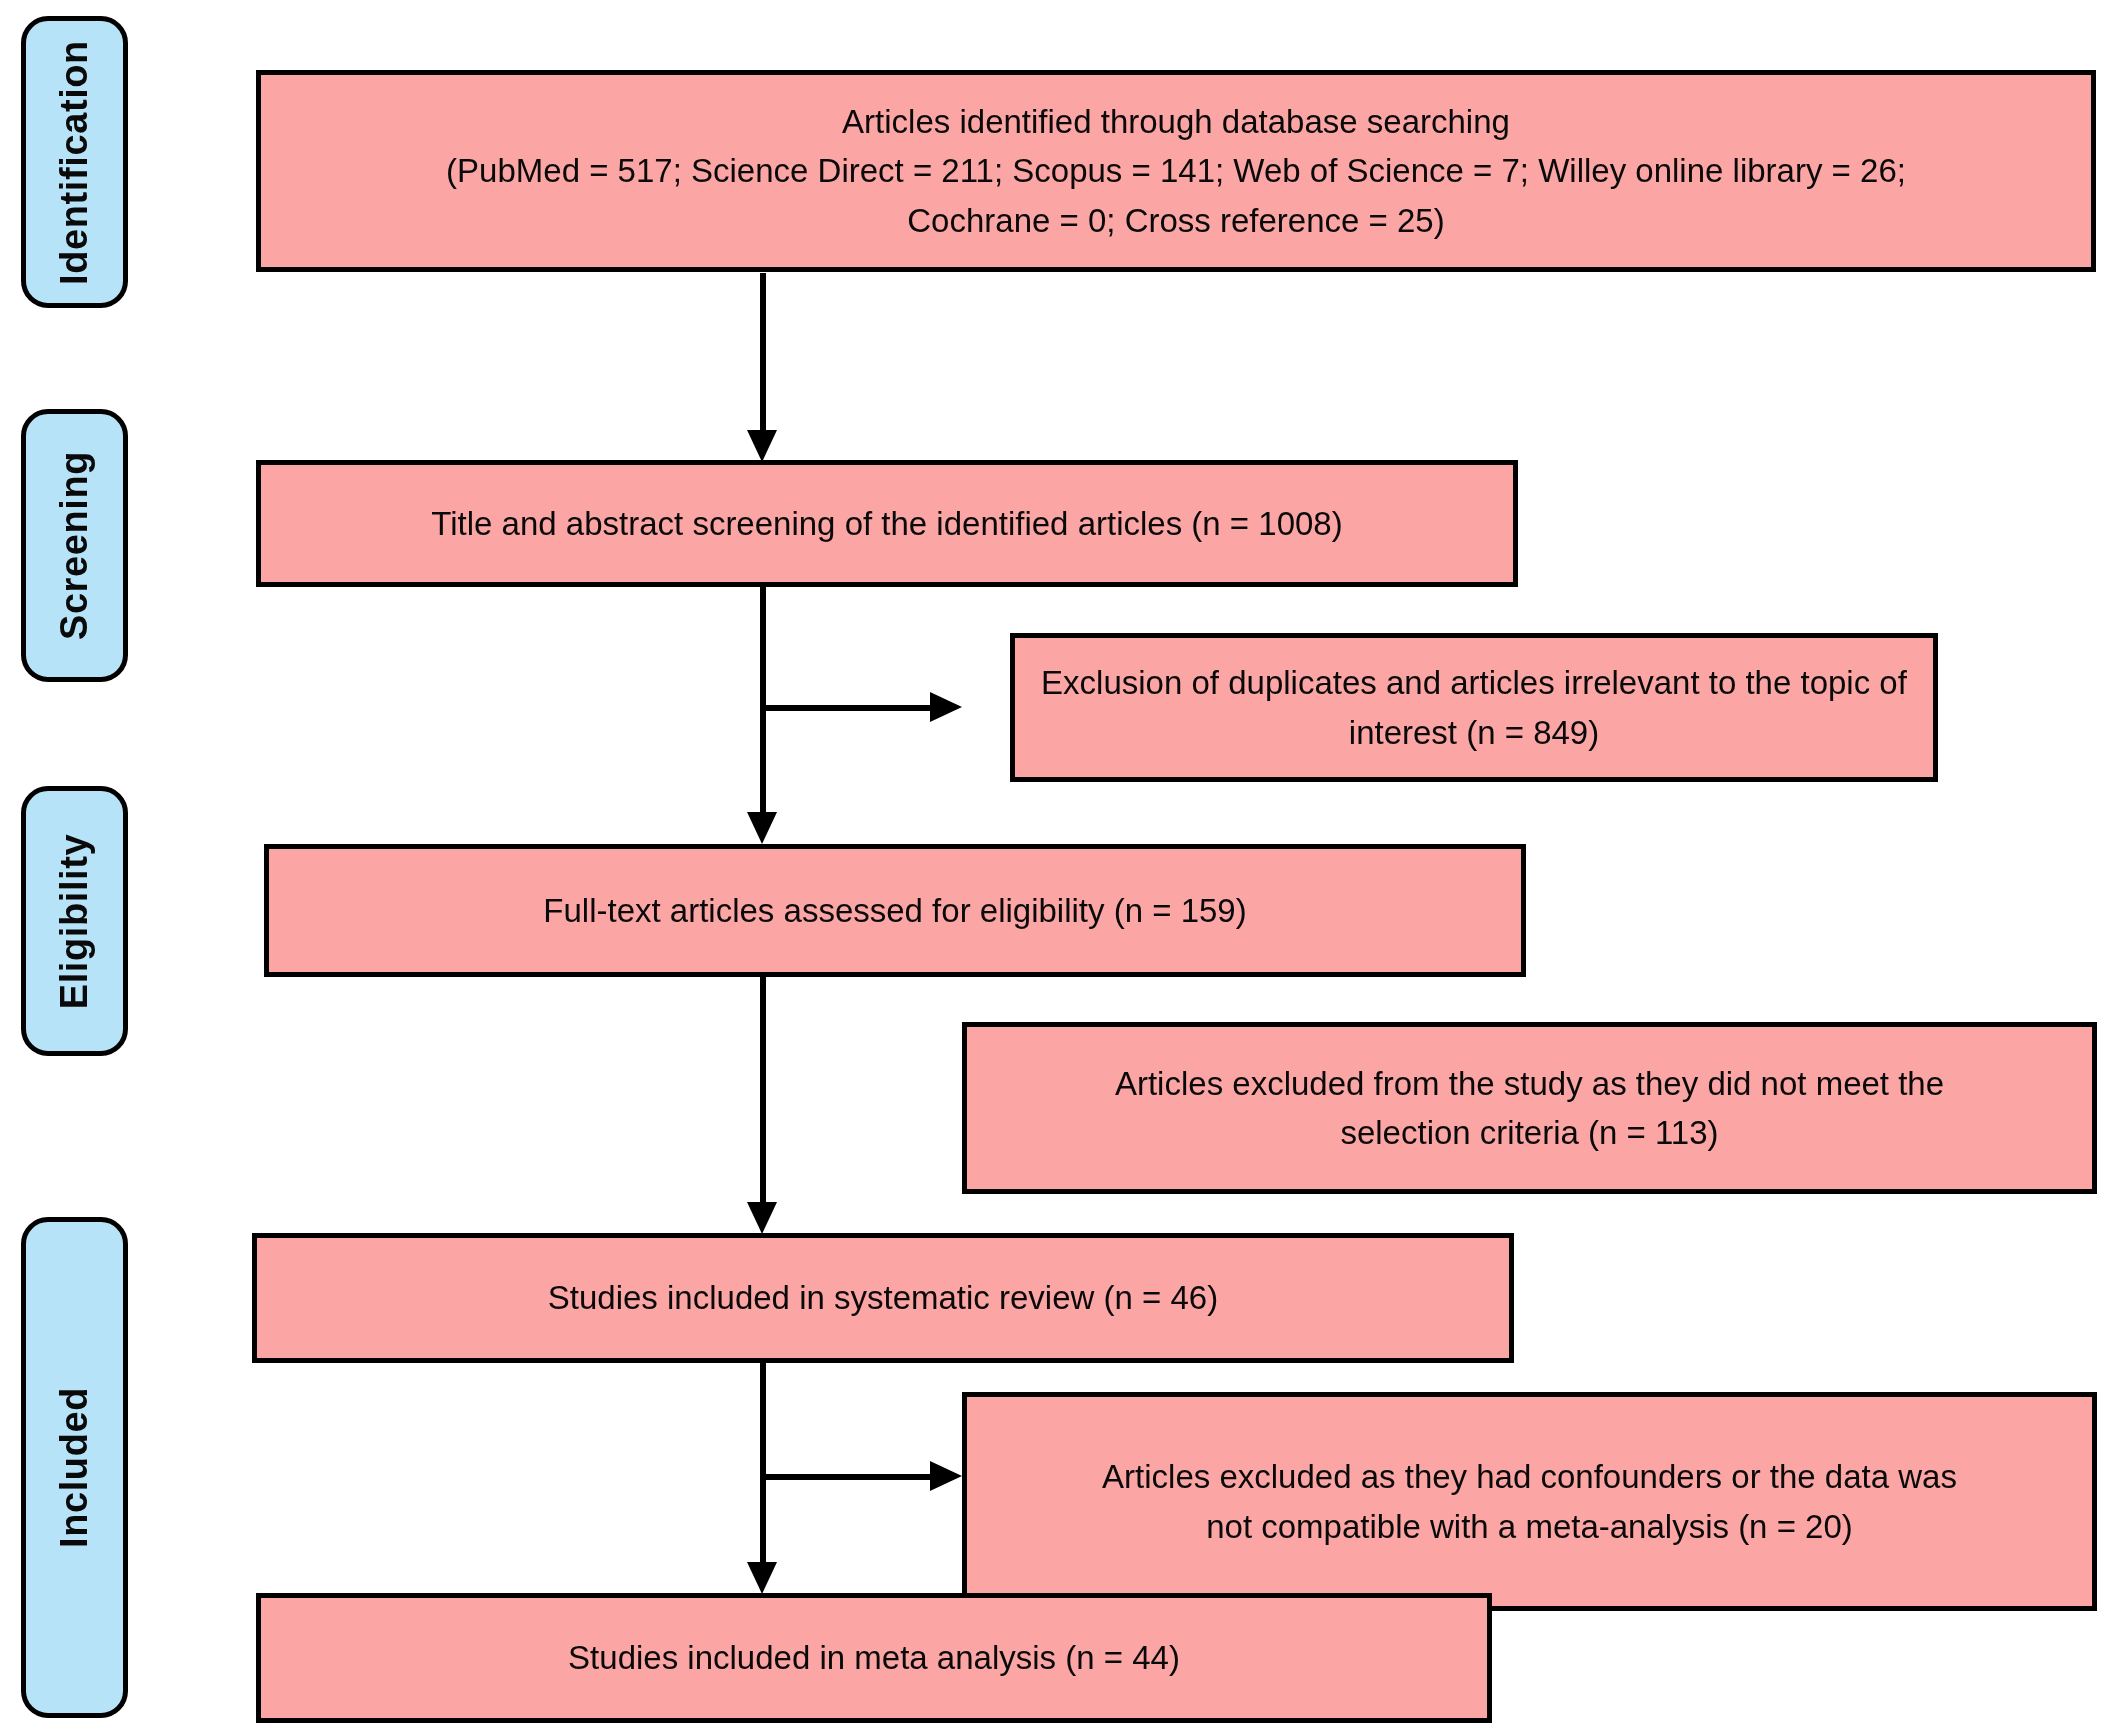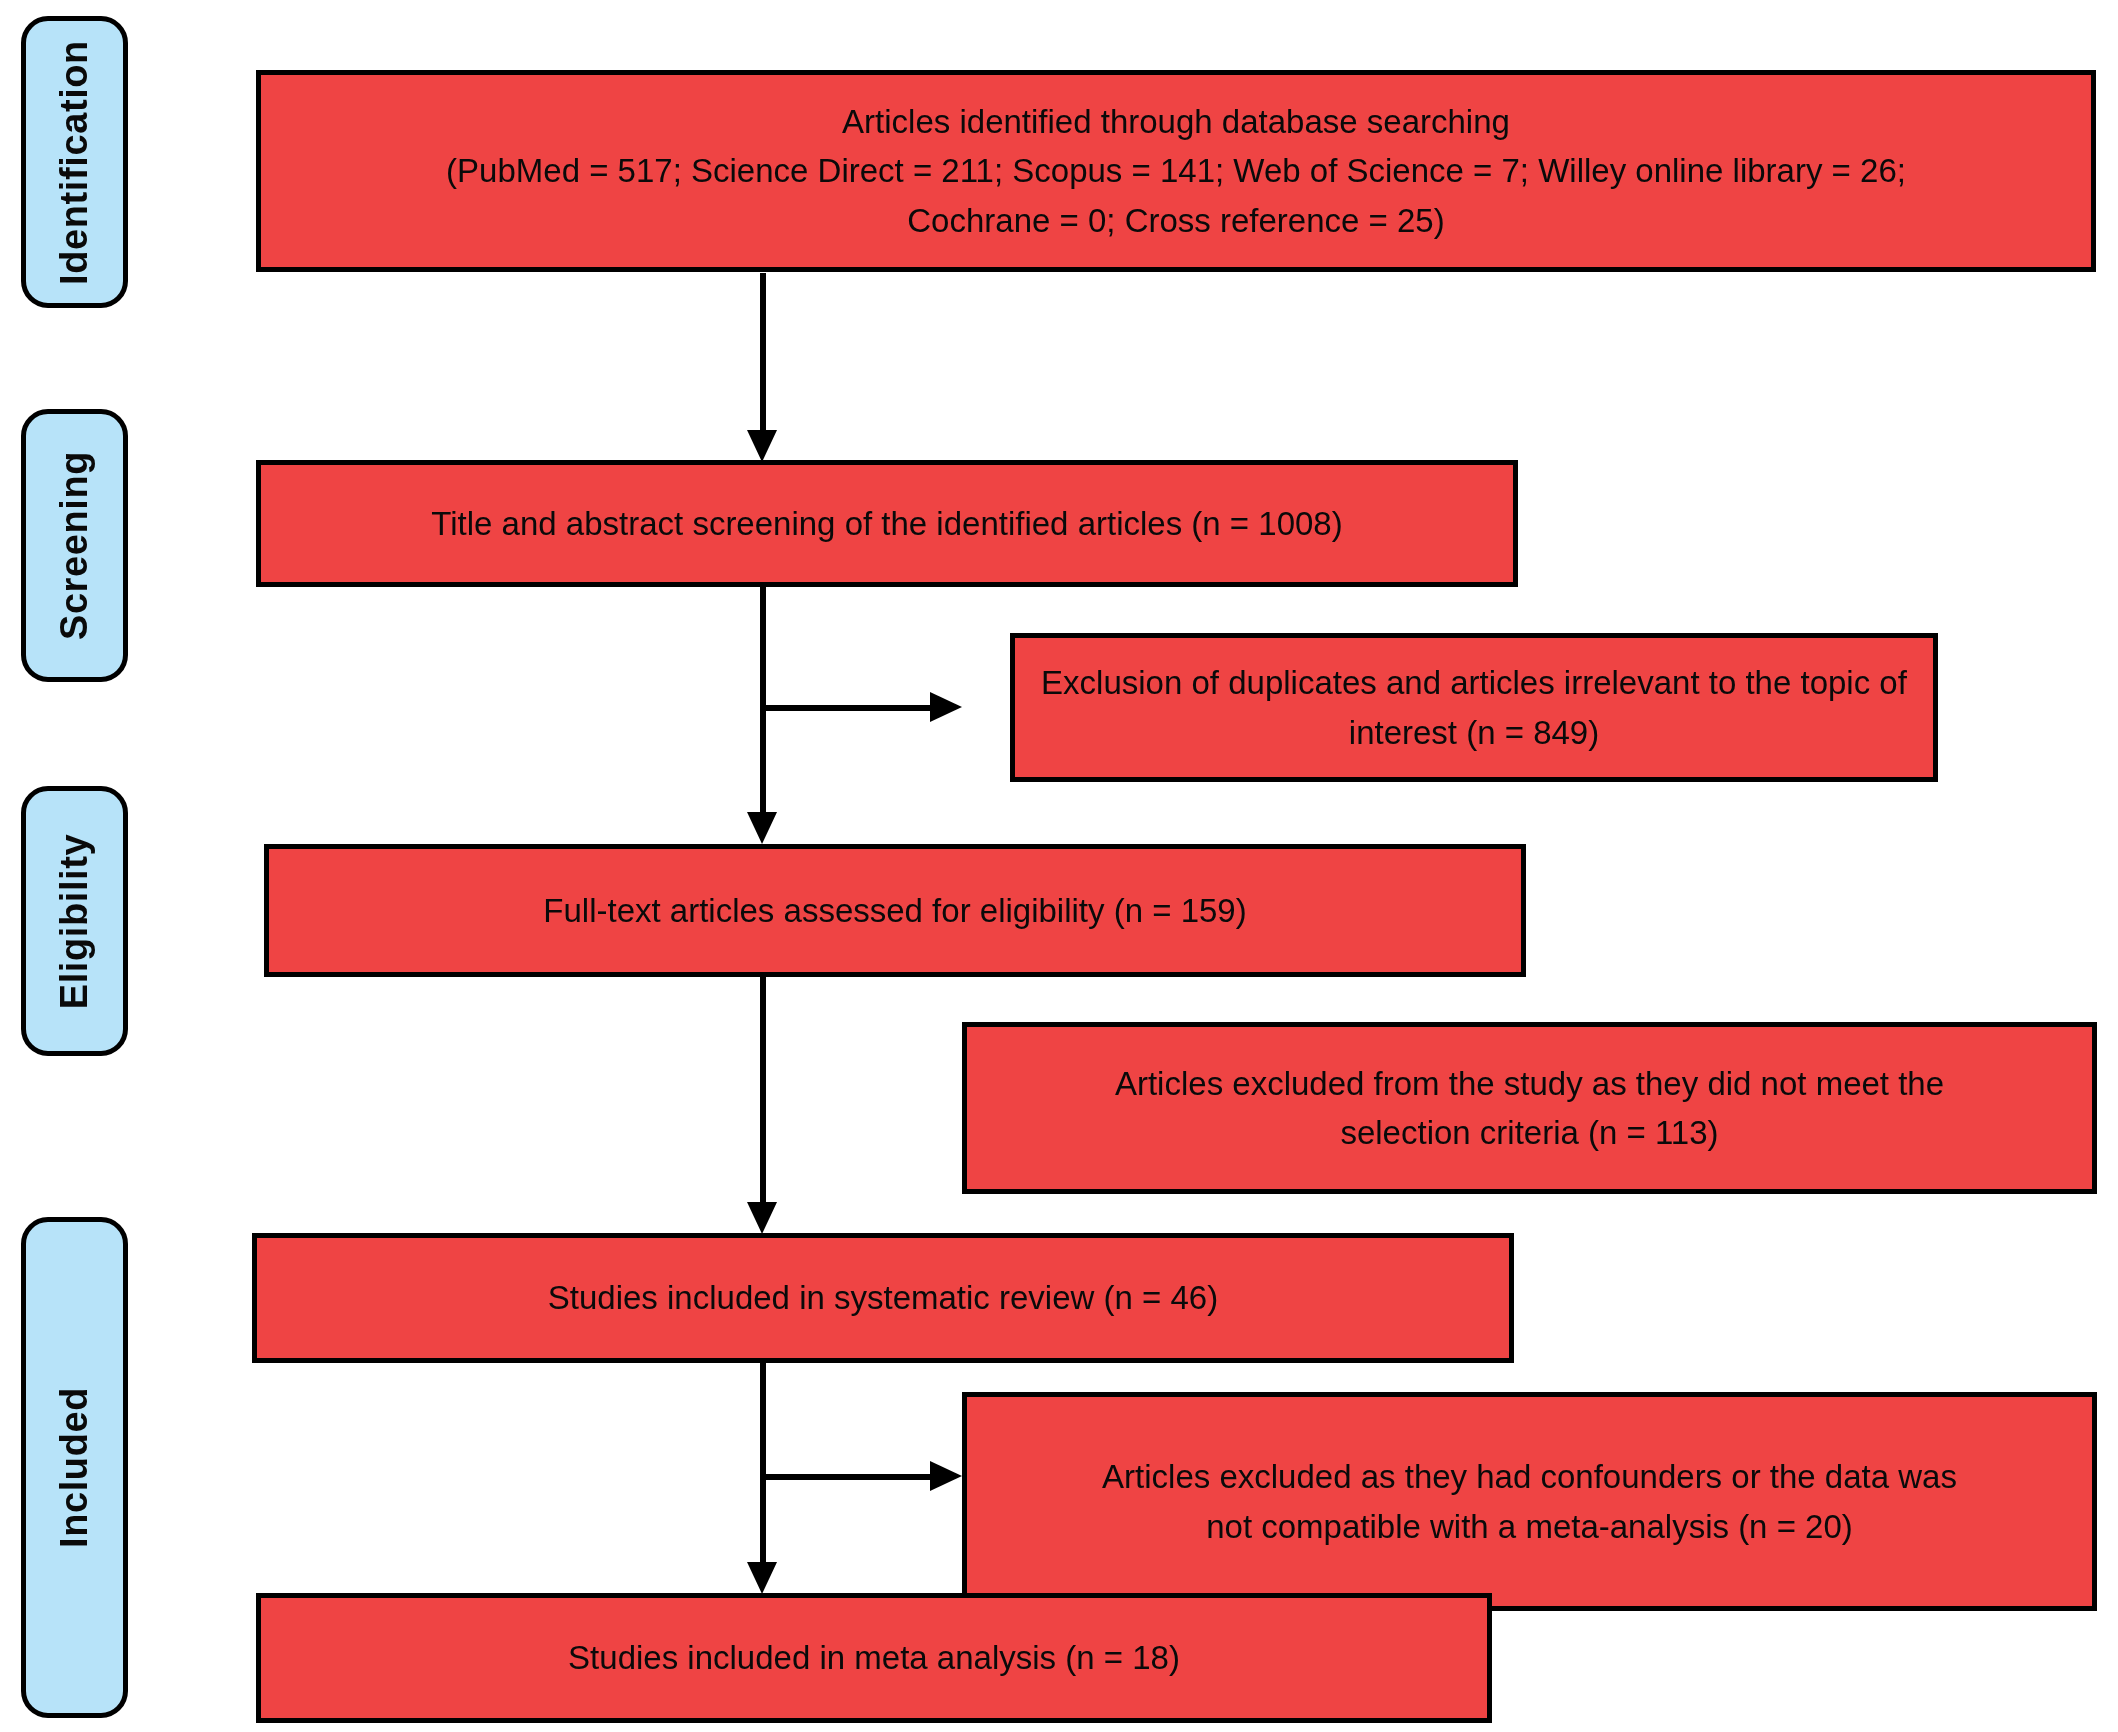--- a/index.html
+++ b/index.html
@@ -23,21 +23,21 @@
   }
   .stage-text{
     transform:rotate(-90deg);
     white-space:nowrap;
     font-size:38px;font-weight:bold;
     letter-spacing:0.6px;
   }
   
   .fbox{
     position:absolute;
-    background:#ef4444;
+    background:#fca5a5;
     border:5.8px solid #000;
     box-sizing:border-box;
     display:flex;align-items:center;justify-content:center;
     text-align:center;
     font-size:33px;line-height:1.5;
   }
   .fbox .inner{width:100%;}
   .fbox .constrain{display:inline-block;}
   
   .vline{position:absolute;width:5.8px;background:#000;}
@@ -98,21 +98,21 @@
 
   <div class="fbox" style="left:252px;top:1233px;width:1262px;height:130px;">
     <span>Studies included in systematic review (n = 46)</span>
   </div>
 
   <div class="fbox" style="left:962px;top:1392px;width:1135px;height:219px;">
     <span class="constrain" style="max-width:882px;">Articles excluded as they had confounders or the data was not compatible with a meta-analysis (n = 20)</span>
   </div>
 
   <div class="fbox" style="left:256px;top:1593px;width:1236px;height:130px;">
-    <span>Studies included in meta analysis (n = 18)</span>
+    <span>Studies included in meta analysis (n = 44)</span>
   </div>
 
   <div class="vline" style="left:760px;top:273px;height:160px;"></div>
   <div class="head-down" style="left:747px;top:430px;"></div>
 
   <div class="vline" style="left:760px;top:587px;height:228px;"></div>
   <div class="head-down" style="left:747px;top:812px;"></div>
   <div class="hline" style="left:762px;top:705px;width:169px;"></div>
   <div class="head-right" style="left:930px;top:692px;"></div>
 

